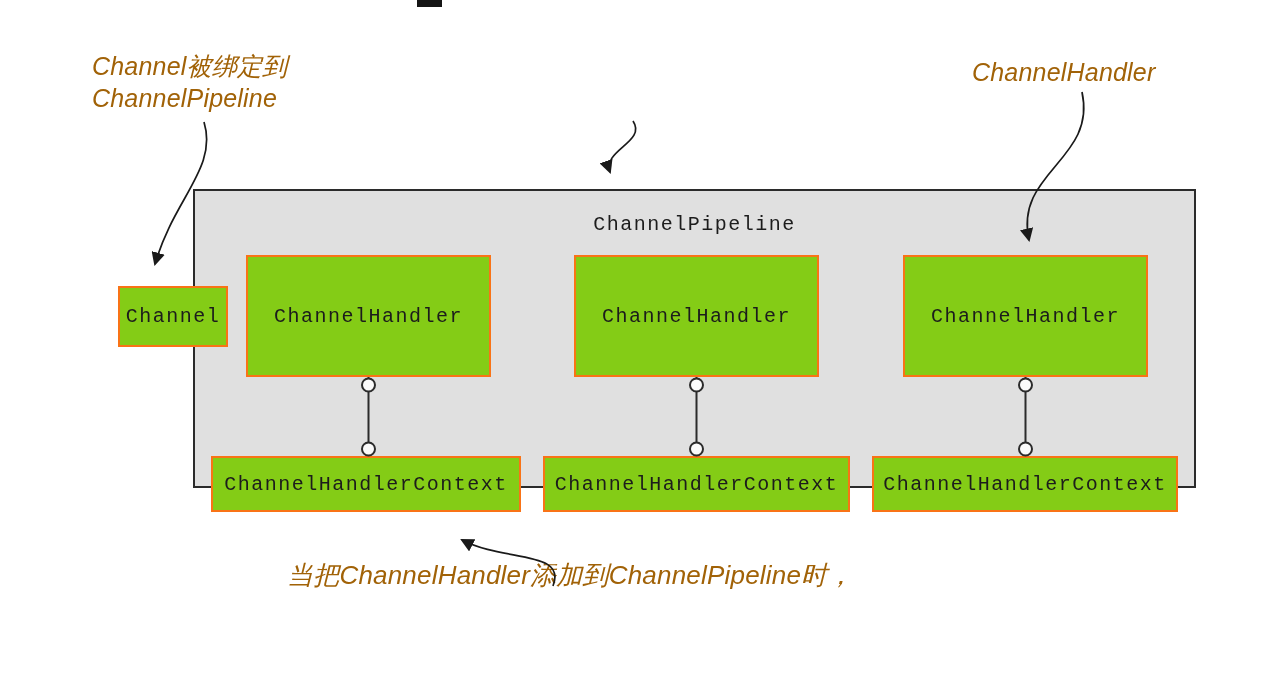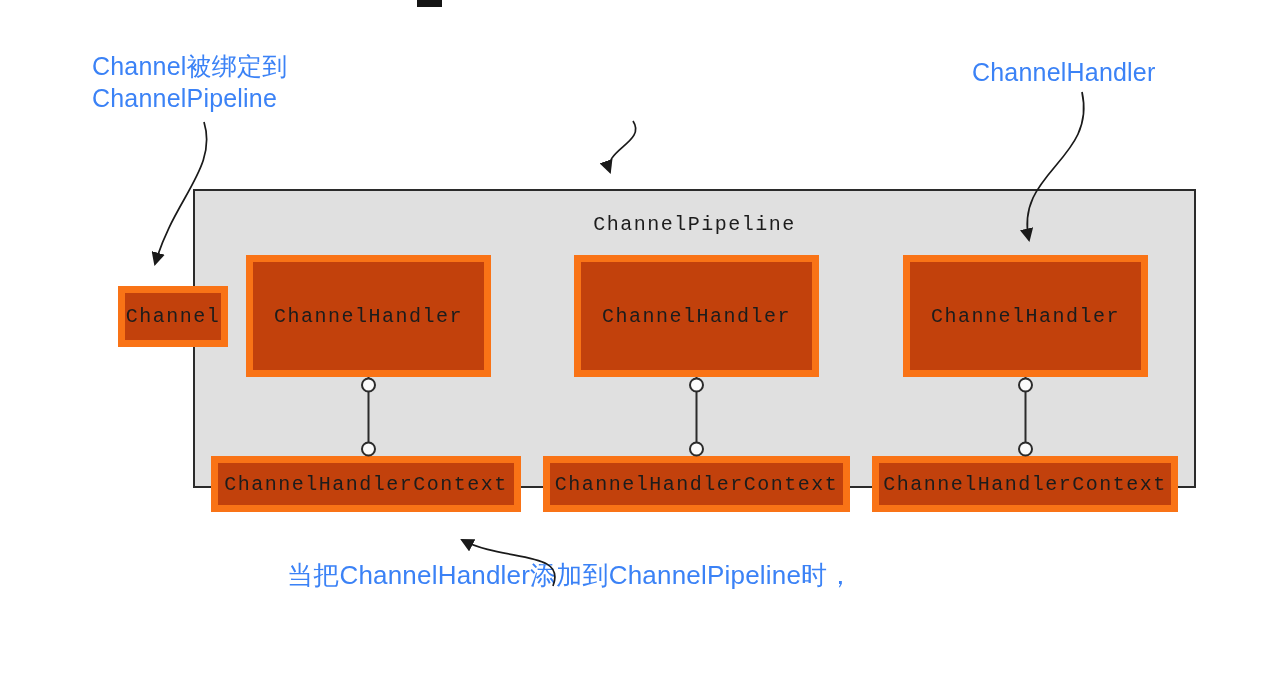--- a/index.html
+++ b/index.html
@@ -19,23 +19,24 @@
   .top-mark {
     position: absolute;
     left: 417px; top: 0;
     width: 25px; height: 7px;
     background: #151515;
   }
   .annotation {
     position: absolute;
     font-size: 25px;
     line-height: 32px;
-    color: #3b82f6;
+    color: #a16207;
     letter-spacing: 0.2px;
     white-space: nowrap;
+    font-style: italic;
   }
   .ann-channel   { left: 92px;  top: 50px; }
   .ann-pipeline  { left: 417px; top: 50px; }
   .ann-handler   { left: 972px; top: 56px; }
   .ann-context   { left: 287px; top: 558px; font-size: 26px; line-height: 35px; }
 
   .pipeline-box {
     position: absolute;
     left: 193px; top: 189px;
     width: 1003px; height: 299px;
@@ -51,22 +52,22 @@
   .pipeline-title {
     position: absolute;
     left: 0; right: 0; top: 22px;
     text-align: center;
     font-size: 20px;
     letter-spacing: 1.5px;
   }
   .node {
     position: absolute;
     box-sizing: border-box;
-    background: #c2410c;
-    border: 7px solid #f97316;
+    background: #84cc16;
+    border: 2px solid #f97316;
     display: flex;
     align-items: center;
     justify-content: center;
     font-size: 20px;
     letter-spacing: 1.5px;
     z-index: 2;
     white-space: nowrap;
   }
   .channel-box { left: 118px; top: 286px; width: 110px; height: 61px; z-index: 3; }
   .handler-box { top: 255px; width: 245px; height: 122px; }

